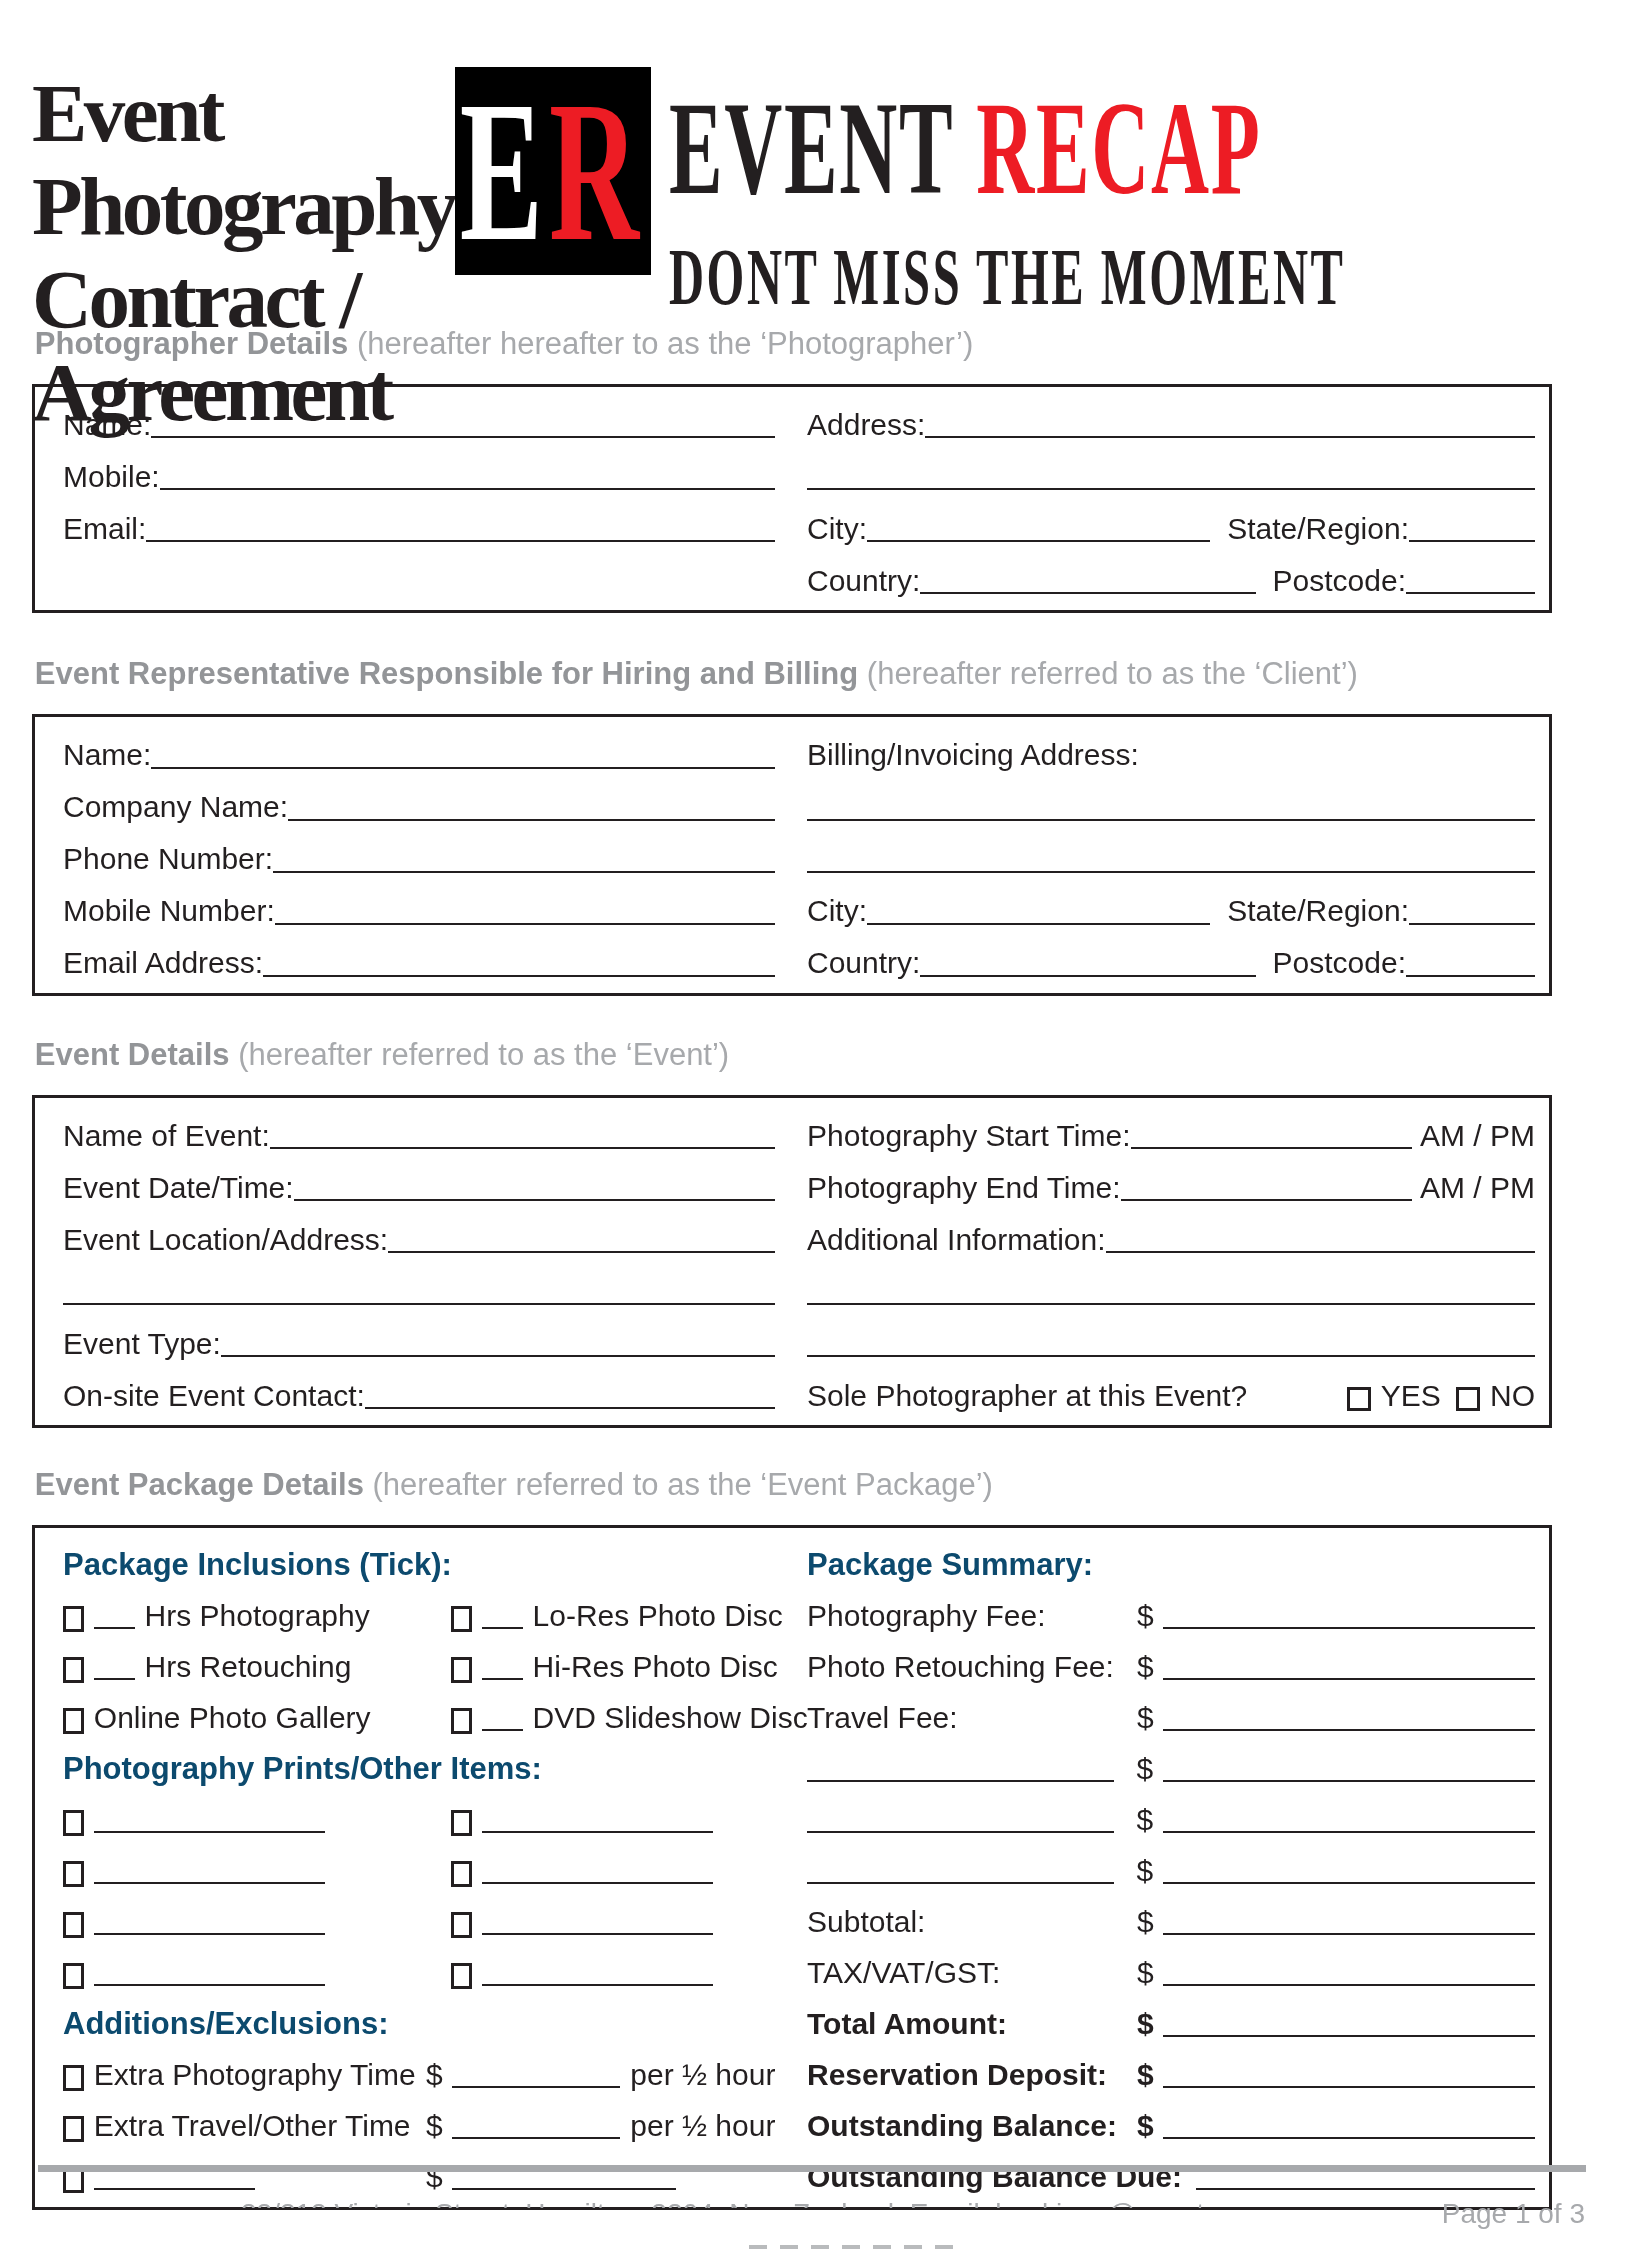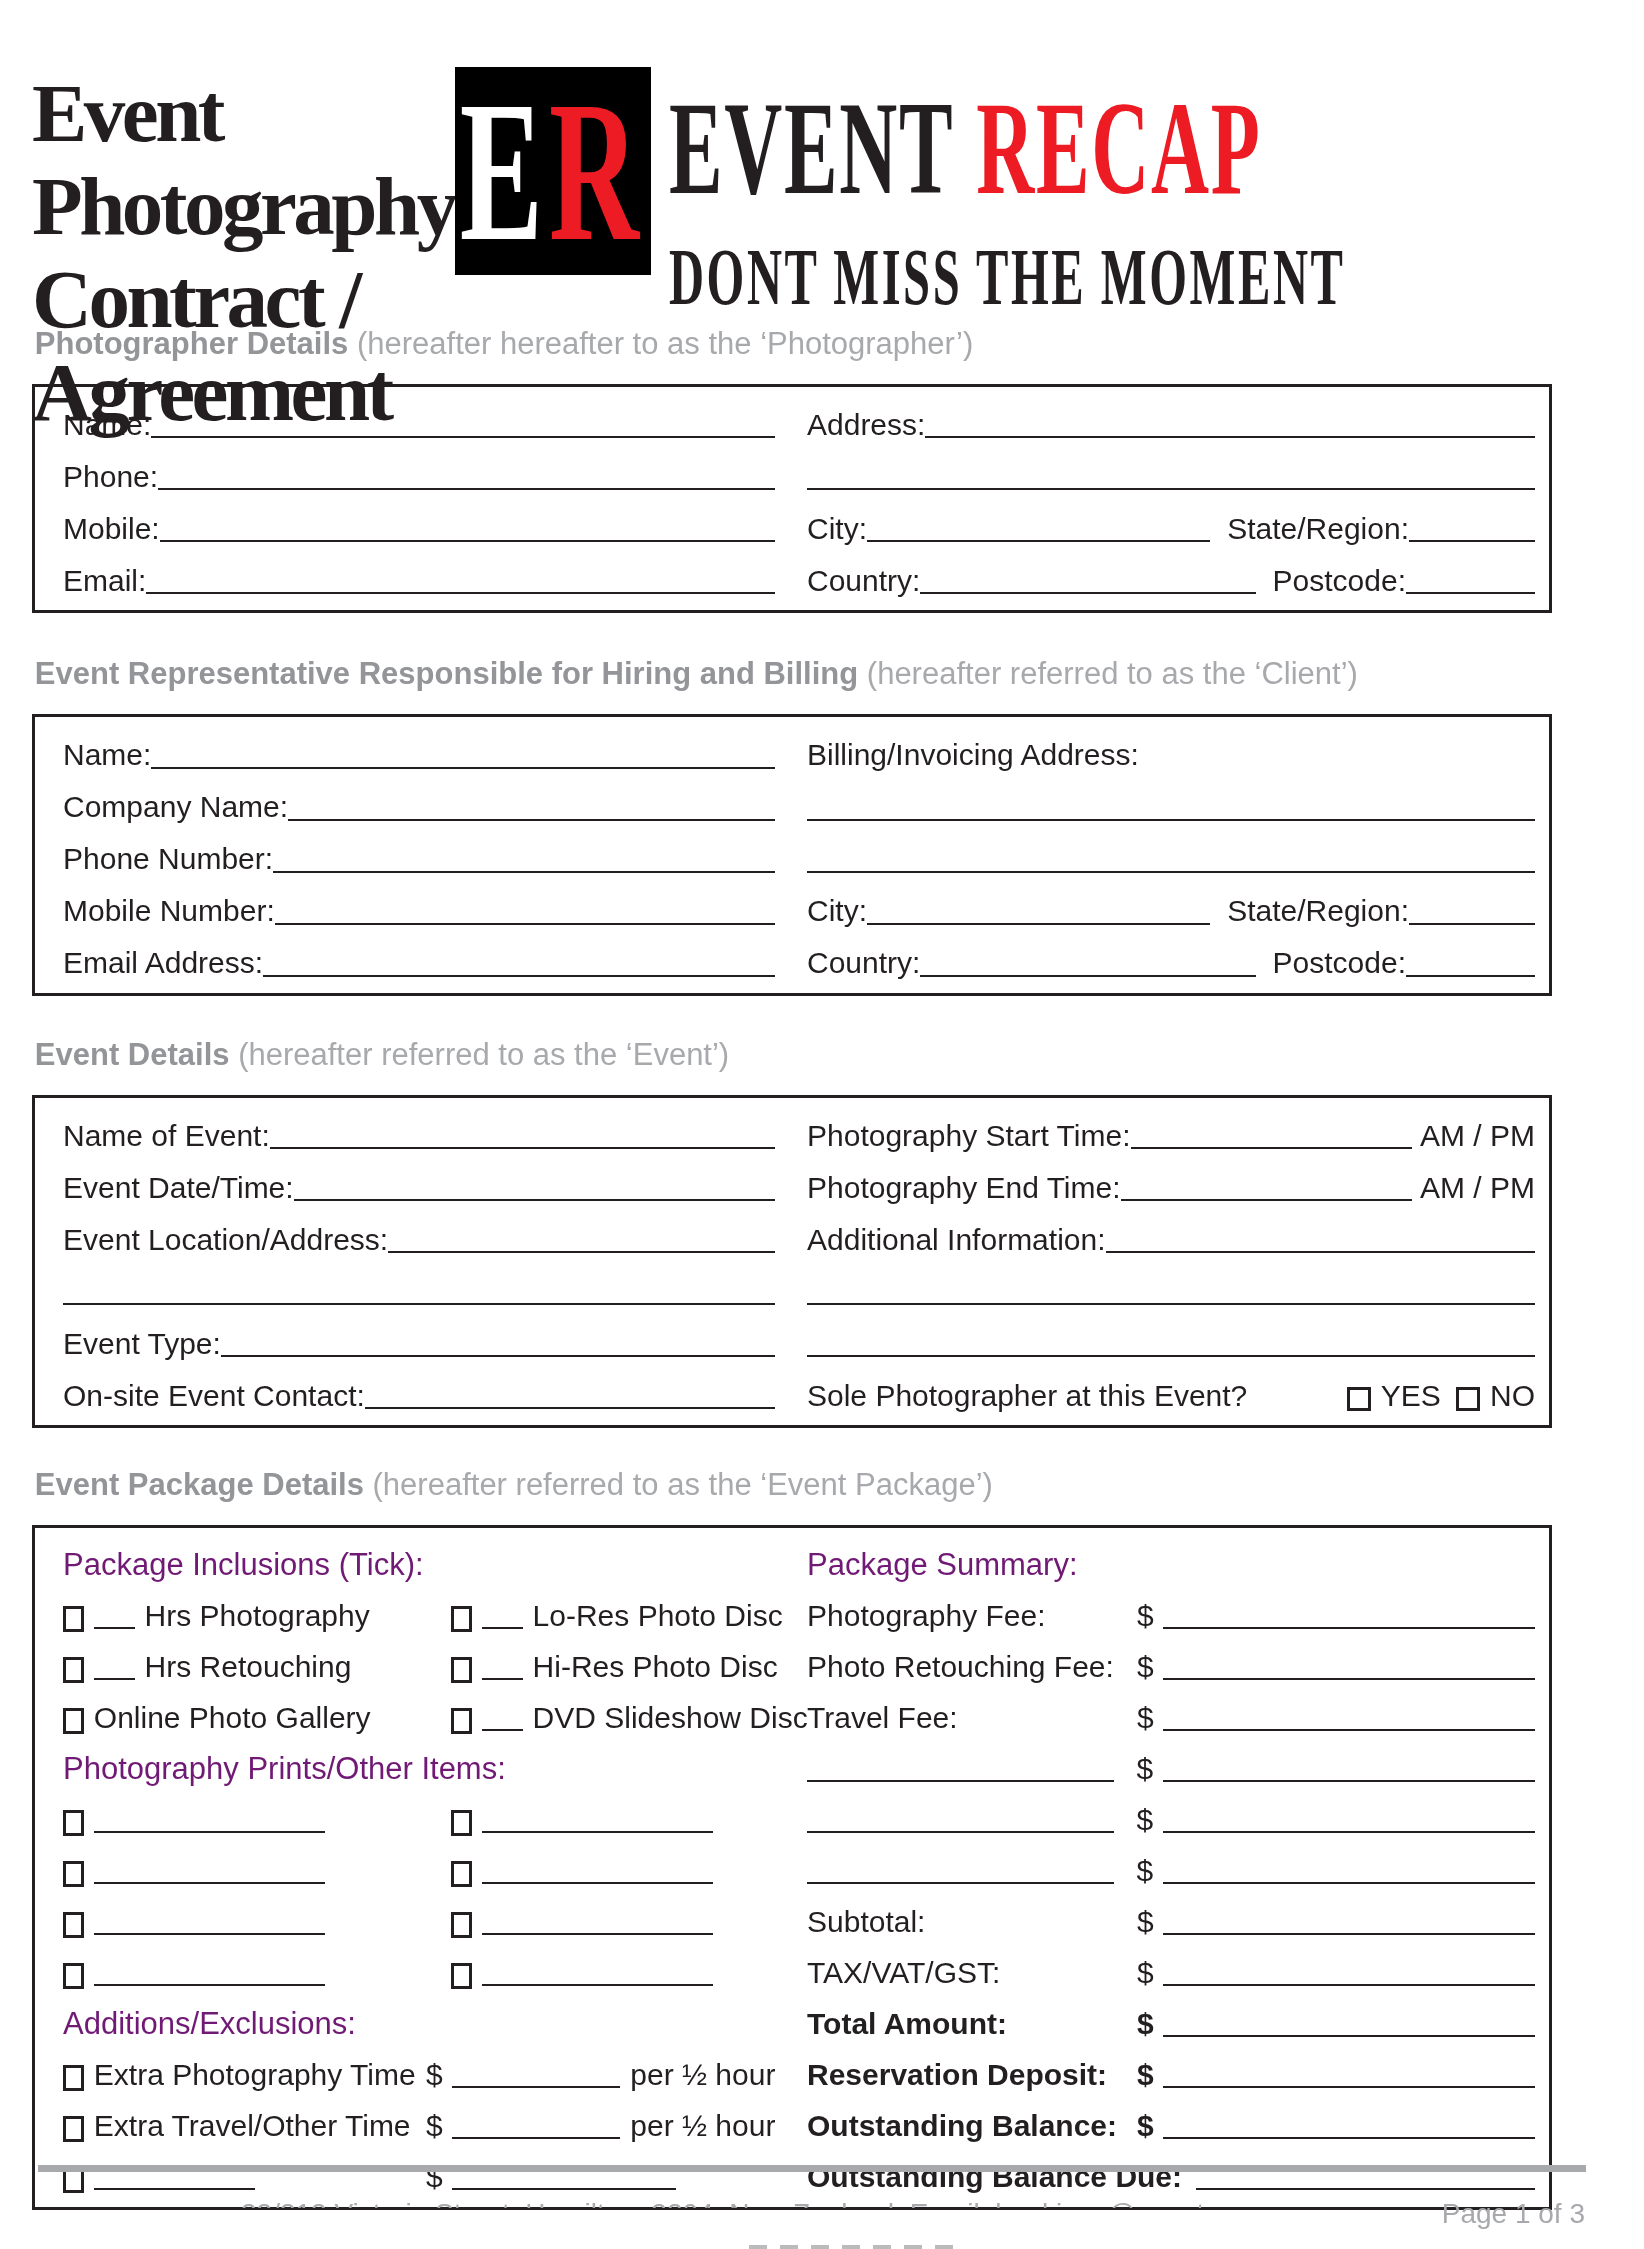--- a/index.html
+++ b/index.html
@@ -54,21 +54,21 @@
 
   
   .cells{display:flex;width:100%;align-items:flex-end;gap:32px;}
   .cell{flex:0 0 50%;display:flex;align-items:flex-end;min-width:0;box-sizing:border-box;}
   .cell.c2{padding-right:7px;align-items:flex-end;}
   .addition-left{flex:0 0 363px;display:flex;align-items:flex-end;}
   .dollar{font-size:30px;padding-bottom:7px;margin-right:9.8px;}
   .unit{margin-left:9.8px;}
   .sum-label{flex:0 0 330px;font-size:30px;white-space:nowrap;padding-bottom:7px;}
   .sum-label-line{flex:0 0 307px;border-bottom:2.1px solid #231f20;margin-bottom:10.5px;margin-right:22.4px;}
-  .pkg-h{font-size:31px;font-weight:normal;color:#701a75;padding-bottom:5.6px;white-space:nowrap;}
+  .pkg-h{font-size:31px;font-weight:bold;color:#0c4a6e;padding-bottom:5.6px;white-space:nowrap;}
 
   
   .foot-bar{position:absolute;left:38px;top:2165px;width:1548px;height:7px;background:#a7a9ac;}
   .foot-addr{position:absolute;left:241px;top:2198px;width:1048px;height:9.8px;overflow:hidden;
              font-size:28px;color:#a7a9ac;white-space:nowrap;}
   .foot-page{position:absolute;right:59px;top:2198px;font-size:28px;color:#a7a9ac;}
   .foot-sliver{position:absolute;left:749px;top:2245px;width:206px;height:4.2px;overflow:hidden;
                background:repeating-linear-gradient(90deg,#b9bbbd 0 18px,transparent 18px 31px);}
 </style>
 </head>
@@ -94,24 +94,20 @@
 
   <div class="sec-h h1"><span>Photographer Details</span> <span class="note">(hereafter hereafter to as the ‘Photographer’)</span></div>
 
   <div class="box">
     <div class="col">
       <div class="row">
         <span class="lbl">Name:</span>
           <span class="line"></span>
       </div>
       <div class="row">
-        <span class="lbl">Phone:</span>
-          <span class="line"></span>
-      </div>
-      <div class="row">
         <span class="lbl">Mobile:</span>
           <span class="line"></span>
       </div>
       <div class="row">
         <span class="lbl">Email:</span>
           <span class="line"></span>
       </div>
     </div>
     <div class="col">
       <div class="row">

